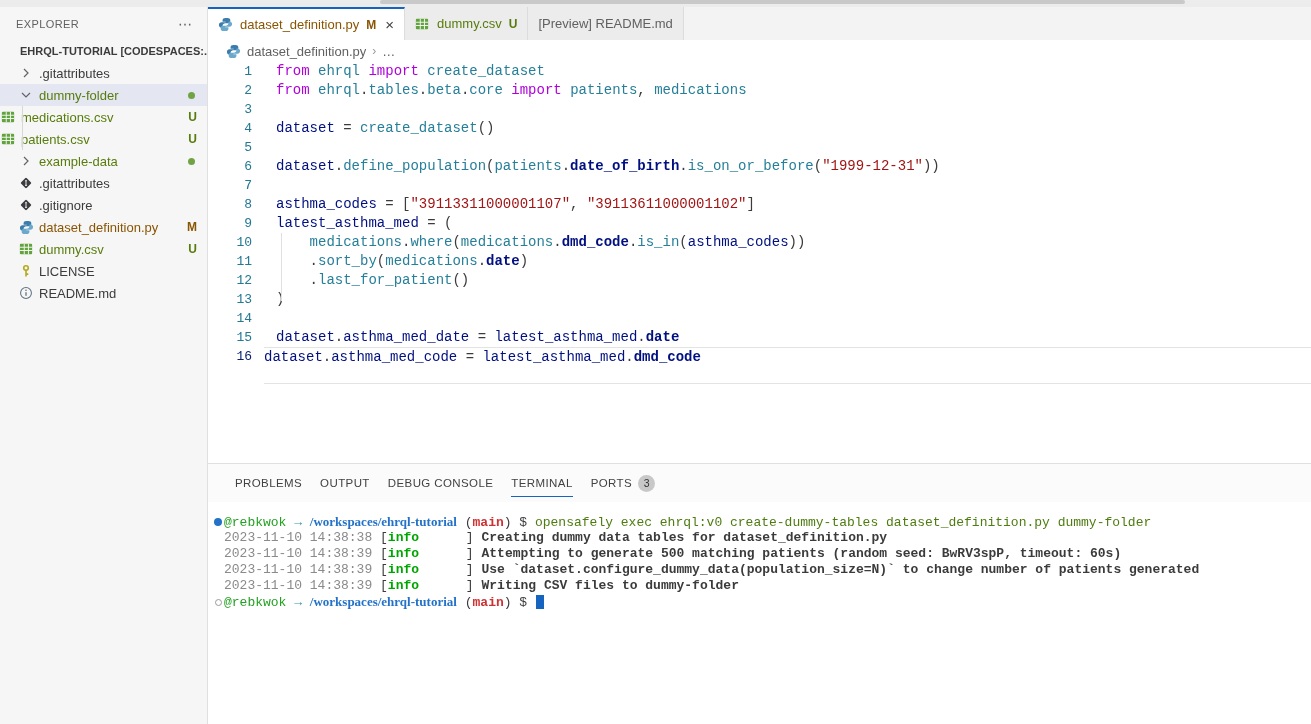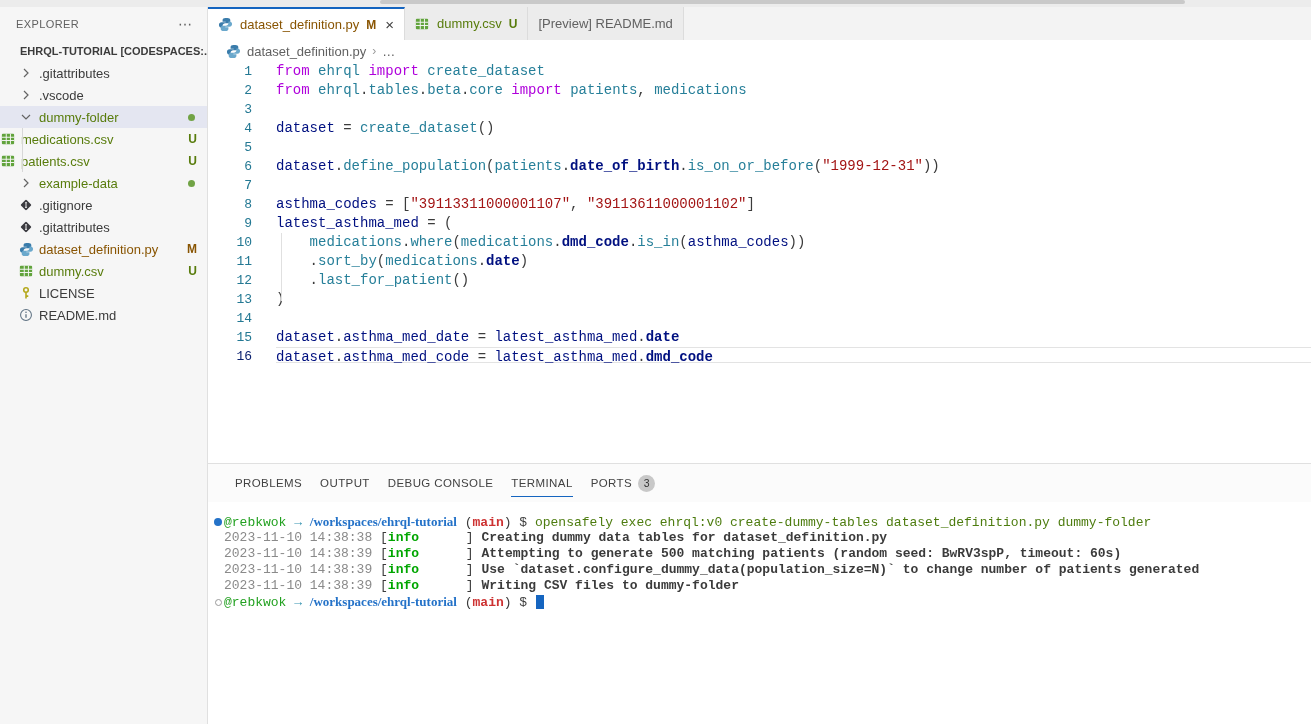--- a/index.html
+++ b/index.html
@@ -55,21 +55,21 @@
     font-size:13px; color:#616161; background:#fff; gap:6px; }
   .breadcrumb .bicon { width:15px; height:15px; display:flex; align-items:center; }
   .bc-sep { color:#9a9a9a; font-size:12px; }
 
   .editor { height:401px; background:#fff; position:relative;
     font-family:"Liberation Mono", monospace; font-size:14px; overflow:hidden; }
   .code-line { display:flex; height:19px; line-height:19px; white-space:pre; position:relative; }
   .lnum { width:44px; text-align:right; color:#237893; font-size:13px; flex:none;
     padding-right:0; }
   .lcontent { margin-left:24px; flex:1; position:relative; }
-  .code-line.current .lcontent { border-top:1px solid #e3e3e3; border-bottom:1px solid #e3e3e3; height:16px; }
+  .code-line.current .lcontent { border-top:1px solid #e3e3e3; border-bottom:1px solid #e3e3e3; height:37px;margin-left:12px; }
   .code-line.current .lnum { color:#0b216f; }
   .tok-kw { color:#af00db; } .tok-mod { color:#267f99; } .tok-fn { color:#267f99; }
   .tok-var { color:#001080; } .tok-prop { color:#001080; font-weight:bold; }
   .tok-str { color:#a31515; } .tok-pl { color:#3b3b3b; }
   .indent-guide { position:absolute; width:1px; background:#e0e0e0; left:73px; }
 
   
   .panel { flex:1; border-top:1px solid #e0e0e0; background:#fbfbfb;
     display:flex; flex-direction:column; min-height:0; }
   .panel-header { height:38px; display:flex; align-items:center; padding-left:18px;
@@ -117,28 +117,20 @@
       </div>
       <div id="tree">
           <div class="tree-item ind1">
             <span class="chev" style="display: inline-flex; align-items: center;">
               <svg width="16" height="16" viewBox="0 0 16 16">
                 <path d="M6 4l4 4-4 4" fill="none" stroke="#646464" stroke-width="1.2"></path>
               </svg>
             </span>
             <span class="lbl c-def">.gitattributes</span>
           </div>
-          <div class="tree-item ind1">
-            <span class="chev" style="display: inline-flex; align-items: center;">
-              <svg width="16" height="16" viewBox="0 0 16 16">
-                <path d="M6 4l4 4-4 4" fill="none" stroke="#646464" stroke-width="1.2"></path>
-              </svg>
-            </span>
-            <span class="lbl c-def">.vscode</span>
-          </div>
           <div class="tree-item ind1 selected">
             <span class="chev" style="display: inline-flex; align-items: center;">
               <svg width="16" height="16" viewBox="0 0 16 16">
                 <path d="M4 6l4 4 4-4" fill="none" stroke="#646464" stroke-width="1.2"></path>
               </svg>
             </span>
             <span class="lbl c-green">dummy-folder</span>
             <span class="dot"></span>
           </div>
           <div class="tree-item ind2">
@@ -174,32 +166,32 @@
           </div>
           <div class="tree-item ind1">
             <span class="ficon" style="display: inline-flex; align-items: center;">
               <svg width="14" height="14" viewBox="0 0 16 16">
                 <rect x="3.4" y="3.4" width="9.2" height="9.2" rx="1.4" transform="rotate(45 8 8)" fill="#3b3b40"></rect>
                 <circle cx="8" cy="5.5" r="1" fill="#fff"></circle>
                 <circle cx="8" cy="10.5" r="1" fill="#fff"></circle>
                 <path d="M8 6.5v3" stroke="#fff" stroke-width="1"></path>
               </svg>
             </span>
-            <span class="lbl c-def">.gitignore</span>
+            <span class="lbl c-def">.gitattributes</span>
           </div>
           <div class="tree-item ind1">
             <span class="ficon" style="display: inline-flex; align-items: center;">
               <svg width="14" height="14" viewBox="0 0 16 16">
                 <rect x="3.4" y="3.4" width="9.2" height="9.2" rx="1.4" transform="rotate(45 8 8)" fill="#3b3b40"></rect>
                 <circle cx="8" cy="5.5" r="1" fill="#fff"></circle>
                 <circle cx="8" cy="10.5" r="1" fill="#fff"></circle>
                 <path d="M8 6.5v3" stroke="#fff" stroke-width="1"></path>
               </svg>
             </span>
-            <span class="lbl c-def">.gitattributes</span>
+            <span class="lbl c-def">.gitignore</span>
           </div>
           <div class="tree-item ind1">
             <span class="ficon" style="display: inline-flex; align-items: center;">
               <svg width="15" height="15" viewBox="0 0 16 16">
                 <path d="M7.9 1C6 1 4.9 1.9 4.9 3.3V5h3.3v.6H3.7C2.2 5.6 1 6.8 1 8.5 1 10.2 2.2 11.3 3.7 11.3h1.2V9.4c0-1.5 1.3-2.7 2.9-2.7h3c1.3 0 2.3-1 2.3-2.3V3.3C13.1 1.9 11.9 1 10 1z" fill="#3a7cab"></path>
                 <path d="M8.1 15c1.9 0 3-1 3-2.3V11H7.8v-.6h4.5c1.5 0 2.7-1.2 2.7-2.9 0-1.7-1.2-2.8-2.7-2.8h-1.2v1.9c0 1.5-1.3 2.7-2.9 2.7h-3c-1.3 0-2.3 1-2.3 2.3v1.1C2.9 14.1 4.1 15 6 15z" fill="#6aa8cc"></path>
               </svg>
             </span>
             <span class="lbl c-gold">dataset_definition.py</span>
             <span class="badge c-gold">M</span>

